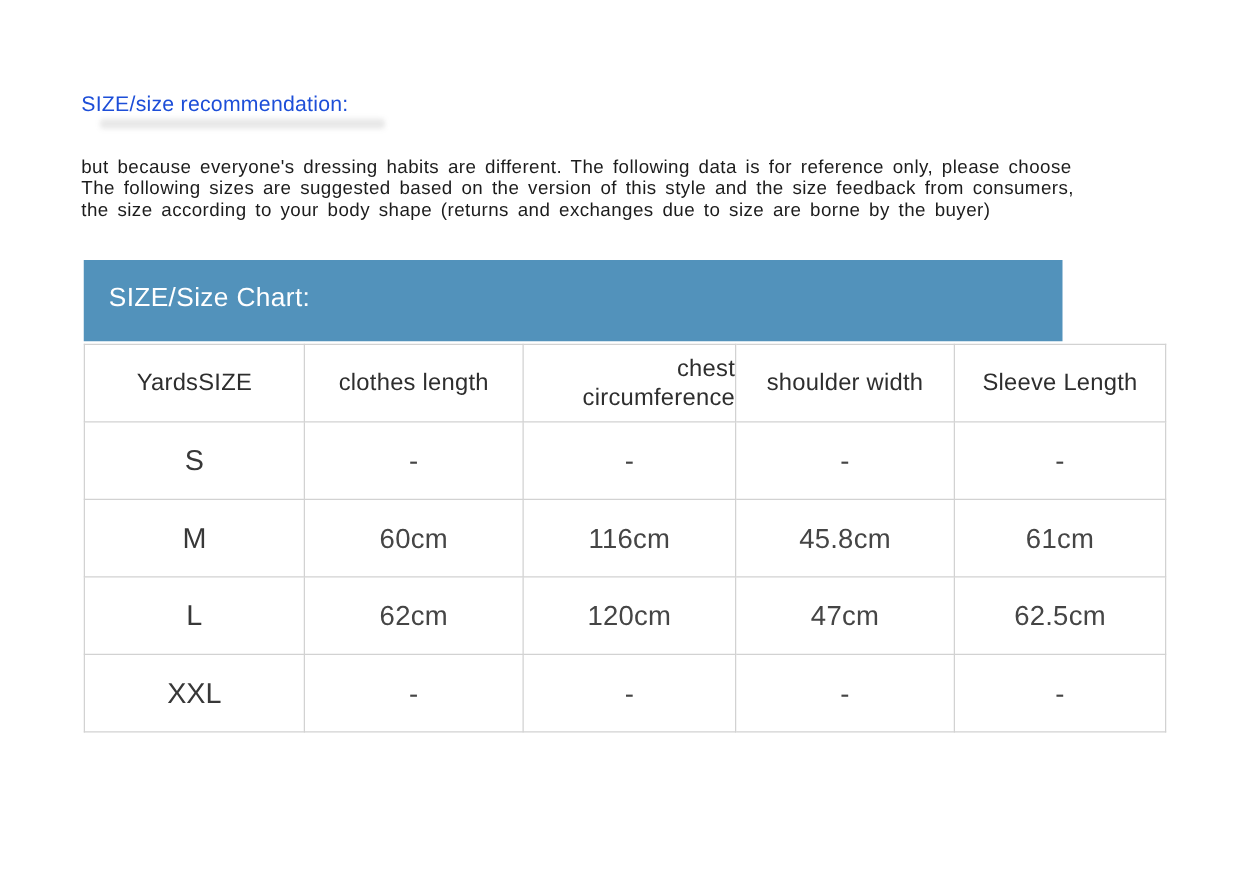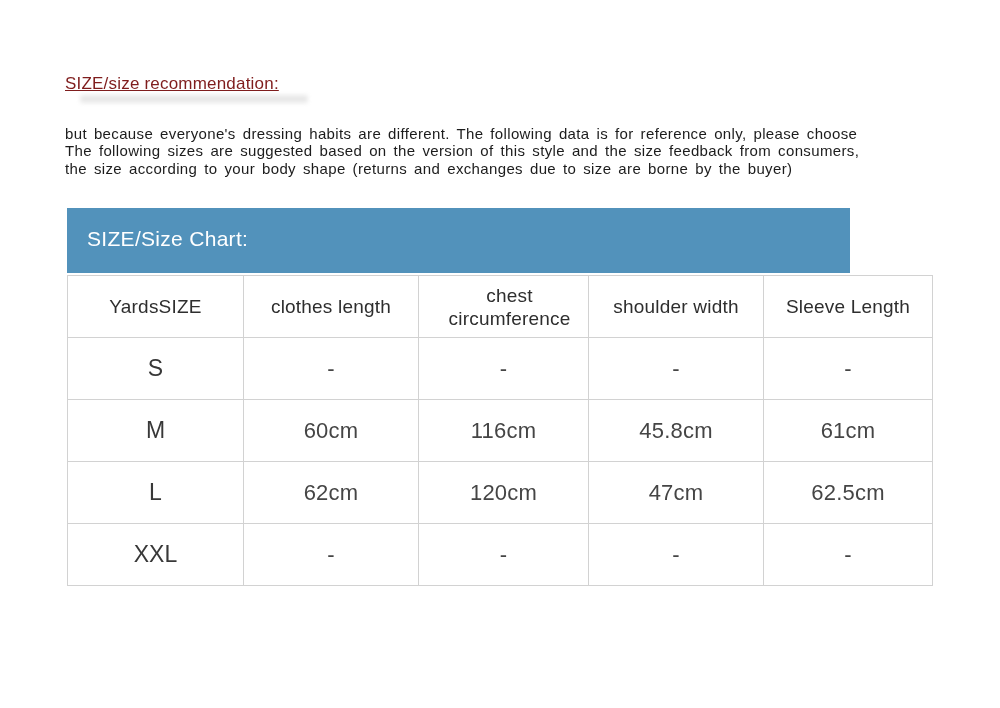--- a/index.html
+++ b/index.html
@@ -13,22 +13,21 @@
     color: #1d1d1d;
   }
   .page { position: absolute; inset: 0; }
 
   .heading {
     position: absolute;
     left: 65px;
     top: 74px;
     font-size: 17px;
     letter-spacing: 0.2px;
-    color: #7f1d1d;
-    text-decoration: underline;
+    color: #1d4ed8;
   }
   .smudge {
     position: absolute;
     left: 80px;
     top: 95px;
     width: 228px;
     height: 8px;
     background: rgba(90, 90, 90, 0.14);
     filter: blur(2px);
     border-radius: 3px;
@@ -78,21 +77,21 @@
     text-align: center;
     vertical-align: middle;
     font-weight: normal;
   }
   .size-table thead th {
     font-size: 19px;
     color: #2e2e2e;
     letter-spacing: 0.2px;
   }
   .size-table th.th-left {
-    text-align: center;
+    text-align: right;
     padding-left: 12px;
     line-height: 23px;
   }
   .size-table td.size-label {
     font-size: 23px;
     color: #383838;
   }
   .size-table td.value {
     font-size: 22px;
     color: #454545;

